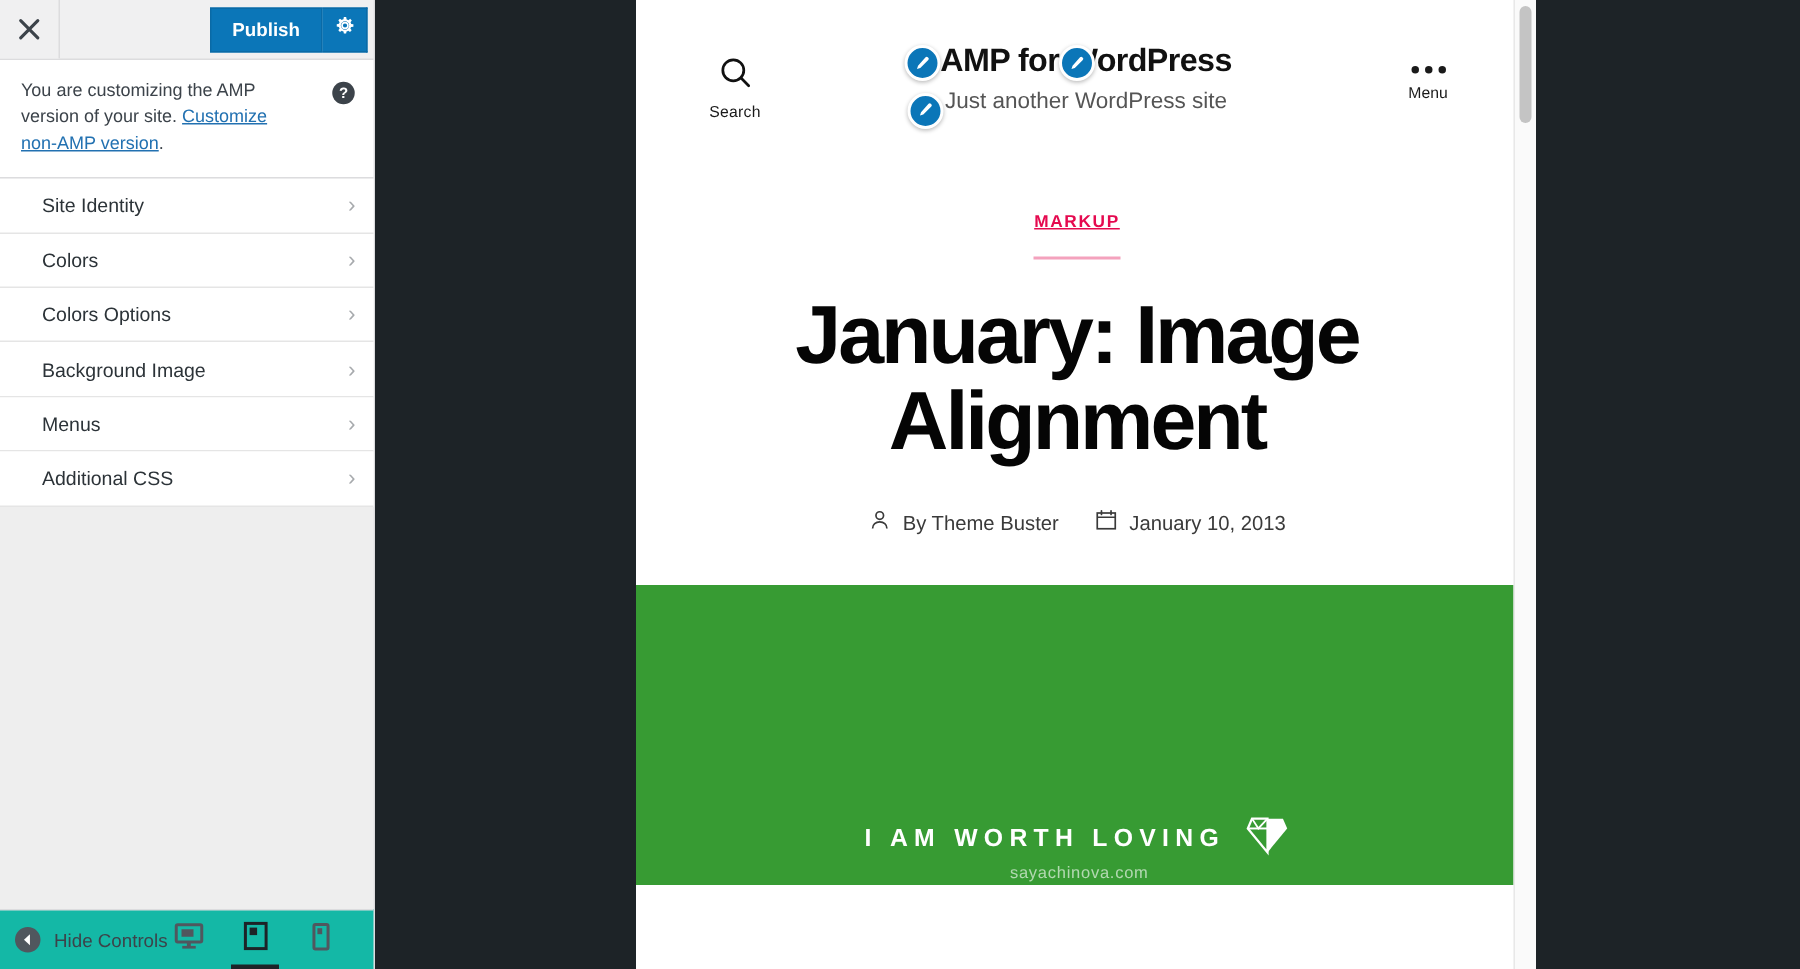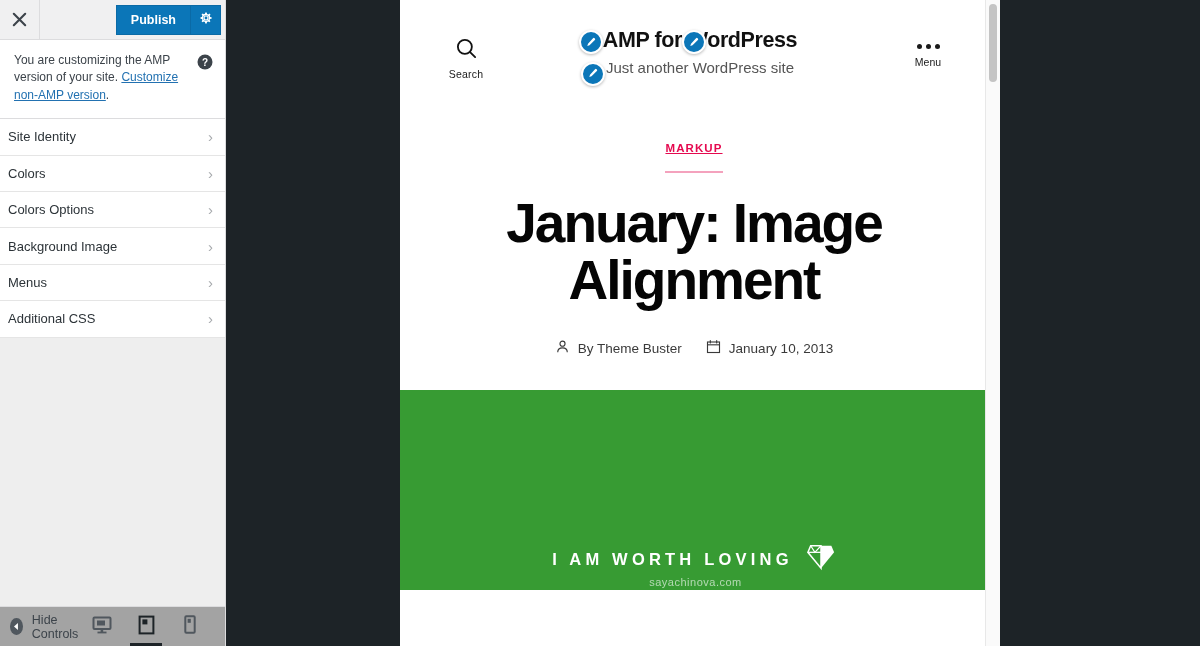--- a/index.html
+++ b/index.html
@@ -6,21 +6,21 @@
   html, body {
     width: 1200px; height: 646px;
     font-family: "Liberation Sans", sans-serif;
     background: #1d2327;
     overflow: hidden;
   }
   .app { position: relative; width: 1200px; height: 646px; display: flex; }
 
   
   .customizer {
-    width: 226px; height: 646px;
+    width: 250px; height: 646px;
     background: #eeeeee;
     display: flex; flex-direction: column;
     position: relative;
     border-right: 1px solid #dcdcde;
   }
   .cz-header {
     height: 40px; flex: none;
     background: #f0f0f1;
     display: flex; align-items: stretch;
     border-bottom: 1px solid #dcdcde;
@@ -63,32 +63,32 @@
   .help-icon {
     position: absolute; right: 12px; top: 14px;
     width: 16px; height: 16px;
     cursor: pointer;
   }
 
   .cz-panel-list { background: #fff; flex: none; }
   .cz-item {
     height: 36.4px;
     display: flex; align-items: center; justify-content: space-between;
-    padding: 0 12px 0 8px;
+    padding: 0 12px 0 28px;
     border-bottom: 1px solid #e5e5e5;
     font-size: 13px; color: #2c3338;
     cursor: pointer; background: #fff;
   }
   .chev { color: #a7aaad; font-size: 15px; line-height: 1; }
 
   .cz-filler { flex: 1; background: #eeeeee; }
 
   .cz-footer {
     height: 40px; flex: none;
-    background: #a3a3a3;
+    background: #14b8a6;
     border-top: 1px solid #dcdcde;
     display: flex; align-items: center;
     padding: 0 10px 0 10px;
     position: relative;
   }
   .hide-controls {
     display: flex; align-items: center; gap: 9px;
     cursor: pointer;
   }
   .hc-circle {

